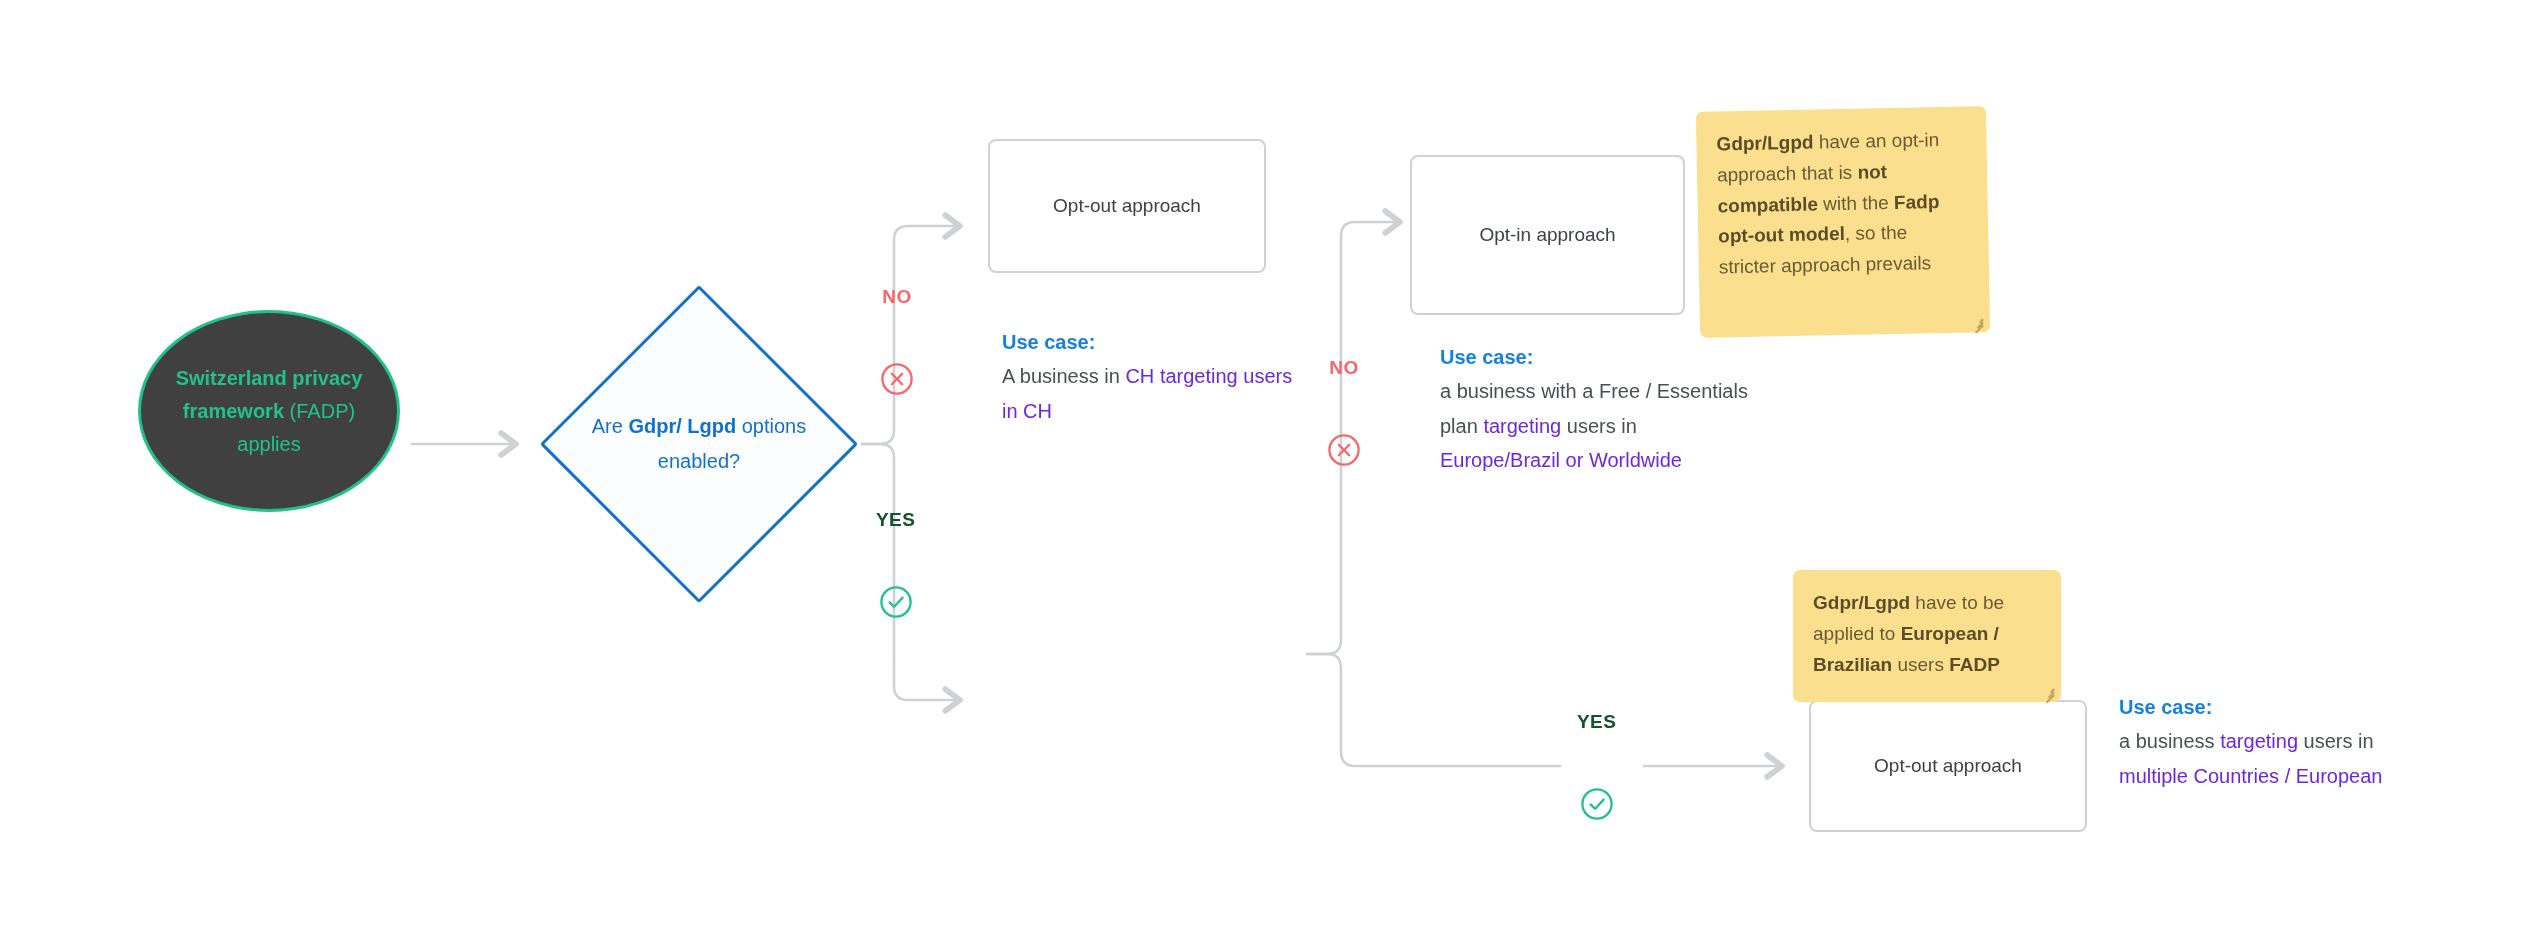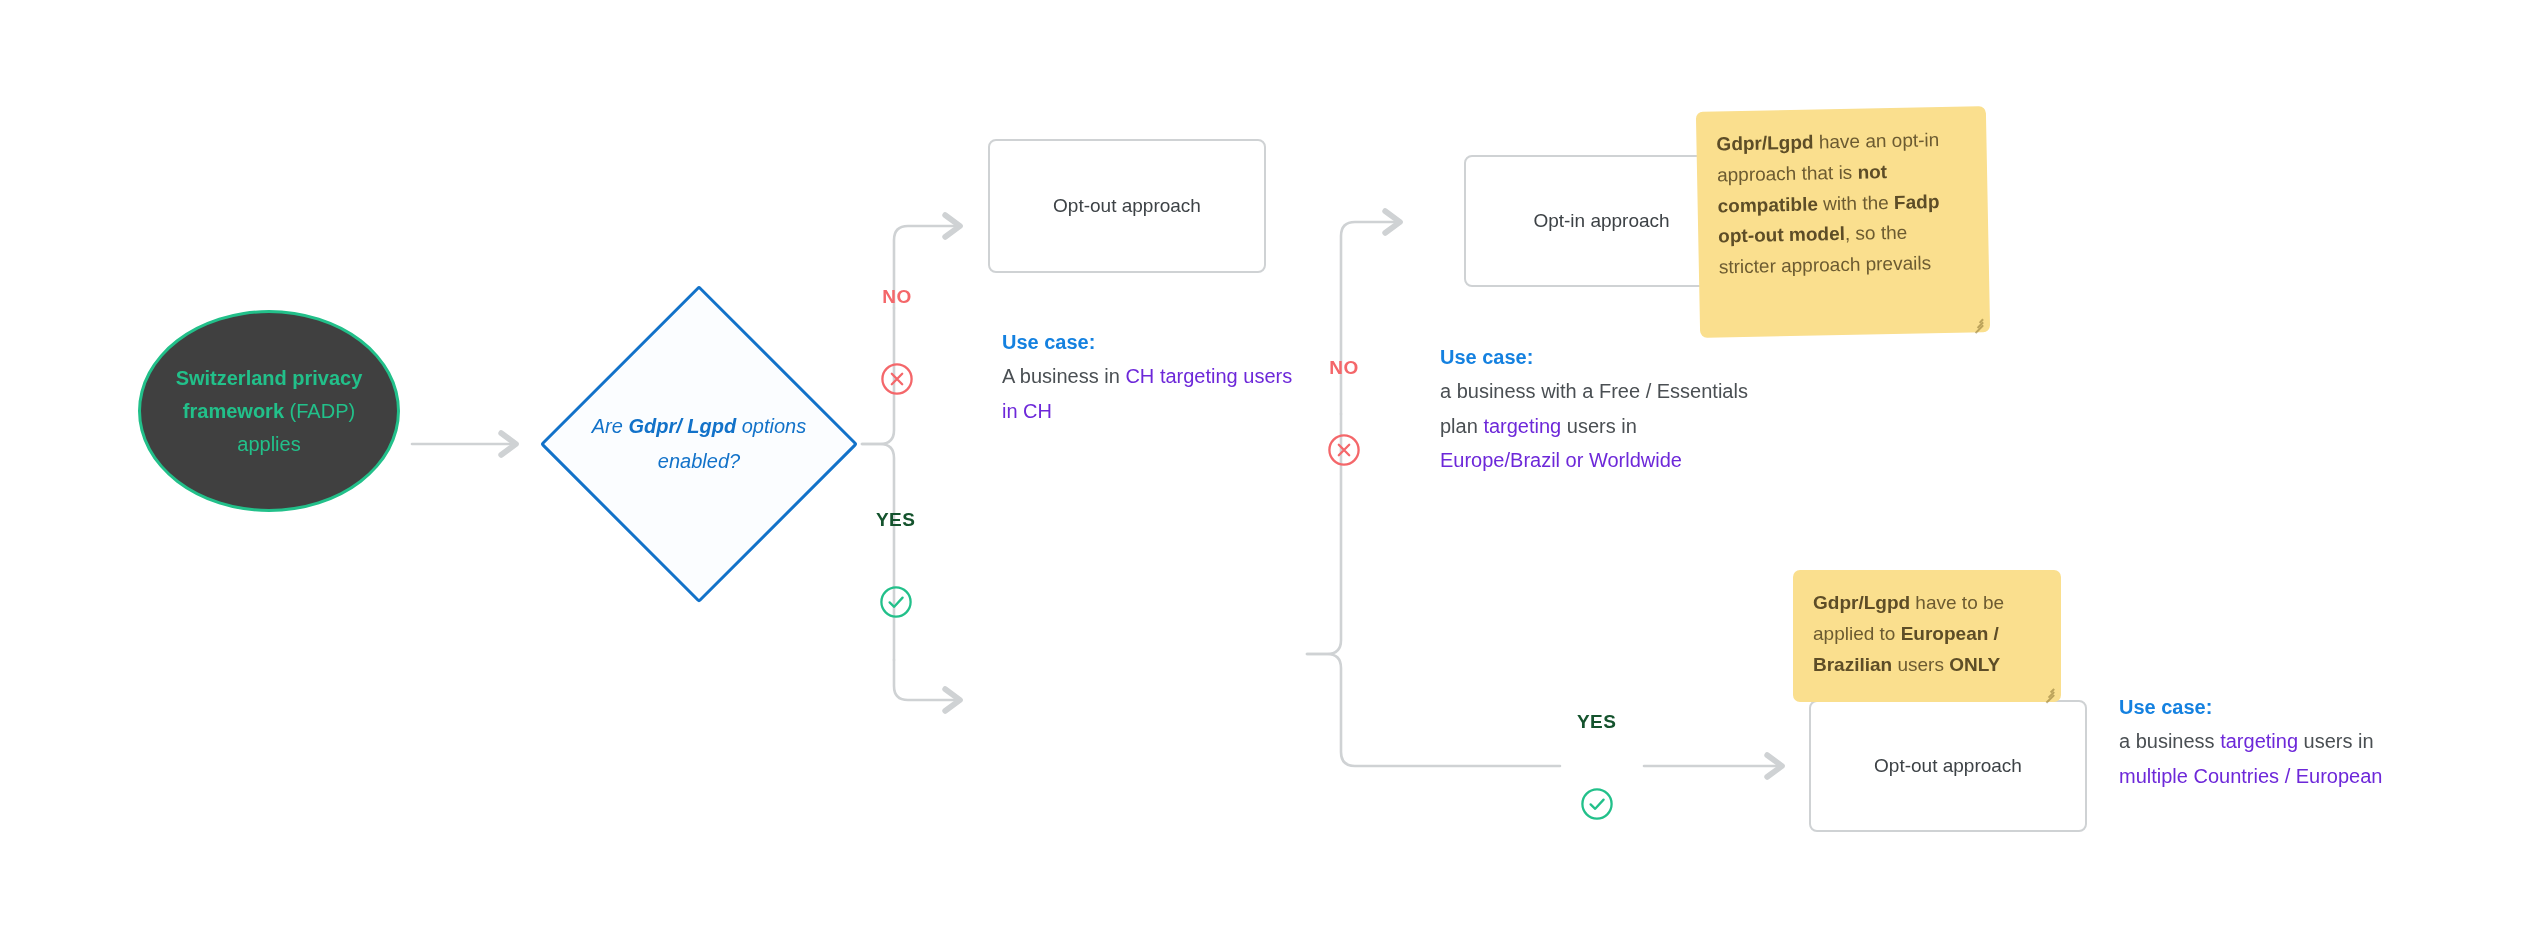--- a/index.html
+++ b/index.html
@@ -32,33 +32,33 @@
     transform:translate(-50%,-50%) rotate(45deg);
     border:3px solid #1272c9;background:#fbfdff;box-sizing:border-box;
     border-radius:3px;
   }
   .diamond .dlabel{
     position:relative;z-index:2;text-align:center;color:#1272c9;
     font-size:20px;line-height:1.75;width:74%;
   }
   .diamond .dlabel b{font-weight:700;}
 
-  #diamond-gdpr{left:540px;top:285px;width:318px;height:318px;font-style:italic;}
+  #diamond-gdpr{left:540px;top:285px;width:318px;height:318px;}
   #diamond-geo{left:985px;top:495px;width:318px;height:318px;}
 
   
   .rect-node{
     position:absolute;background:#ffffff;border:2px solid #cfd2d4;
     border-radius:8px;display:flex;align-items:center;justify-content:center;
     box-sizing:border-box;
   }
   .rect-node .rlabel{font-size:19px;color:#3d4246;}
 
   #node-optout-1{left:988px;top:139px;width:278px;height:134px;}
-  #node-optin{left:1464px;top:155px;width:275px;height:132px;}
+  #node-optin{left:1410px;top:155px;width:275px;height:160px;}
   #node-optout-2{left:1809px;top:700px;width:278px;height:132px;}
 
   
   .usecase{position:absolute;font-size:20px;line-height:1.72;color:#4a4f53;}
   .usecase .uc-title{color:#1481e0;font-weight:700;display:block;}
   .usecase .uc-body b{font-weight:400;color:#6d28d9;}
 
   #uc-1{left:1002px;top:325px;width:300px;}
   #uc-2{left:1440px;top:340px;width:320px;}
   #uc-3{left:2119px;top:690px;width:290px;}
@@ -198,21 +198,21 @@
   <div class="sticky" id="sticky-1">
     <span><b>Gdpr/Lgpd</b> have an opt-in approach that is <b>not compatible</b> with the <b>Fadp opt-out model</b>, so the stricter approach prevails</span>
     <span class="grip">
         <i></i>
         <i></i>
         <i></i>
       </span>
   </div>
 
   <div class="sticky" id="sticky-2">
-    <span><b>Gdpr/Lgpd</b> have to be applied to <b>European / Brazilian</b> users <b>ONLY</b></span>
+    <span><b>Gdpr/Lgpd</b> have to be applied to <b>European / Brazilian</b> users <b>FADP</b></span>
     <span class="grip">
         <i></i>
         <i></i>
         <i></i>
       </span>
   </div>
 
 </div>
 
 </body></html>

